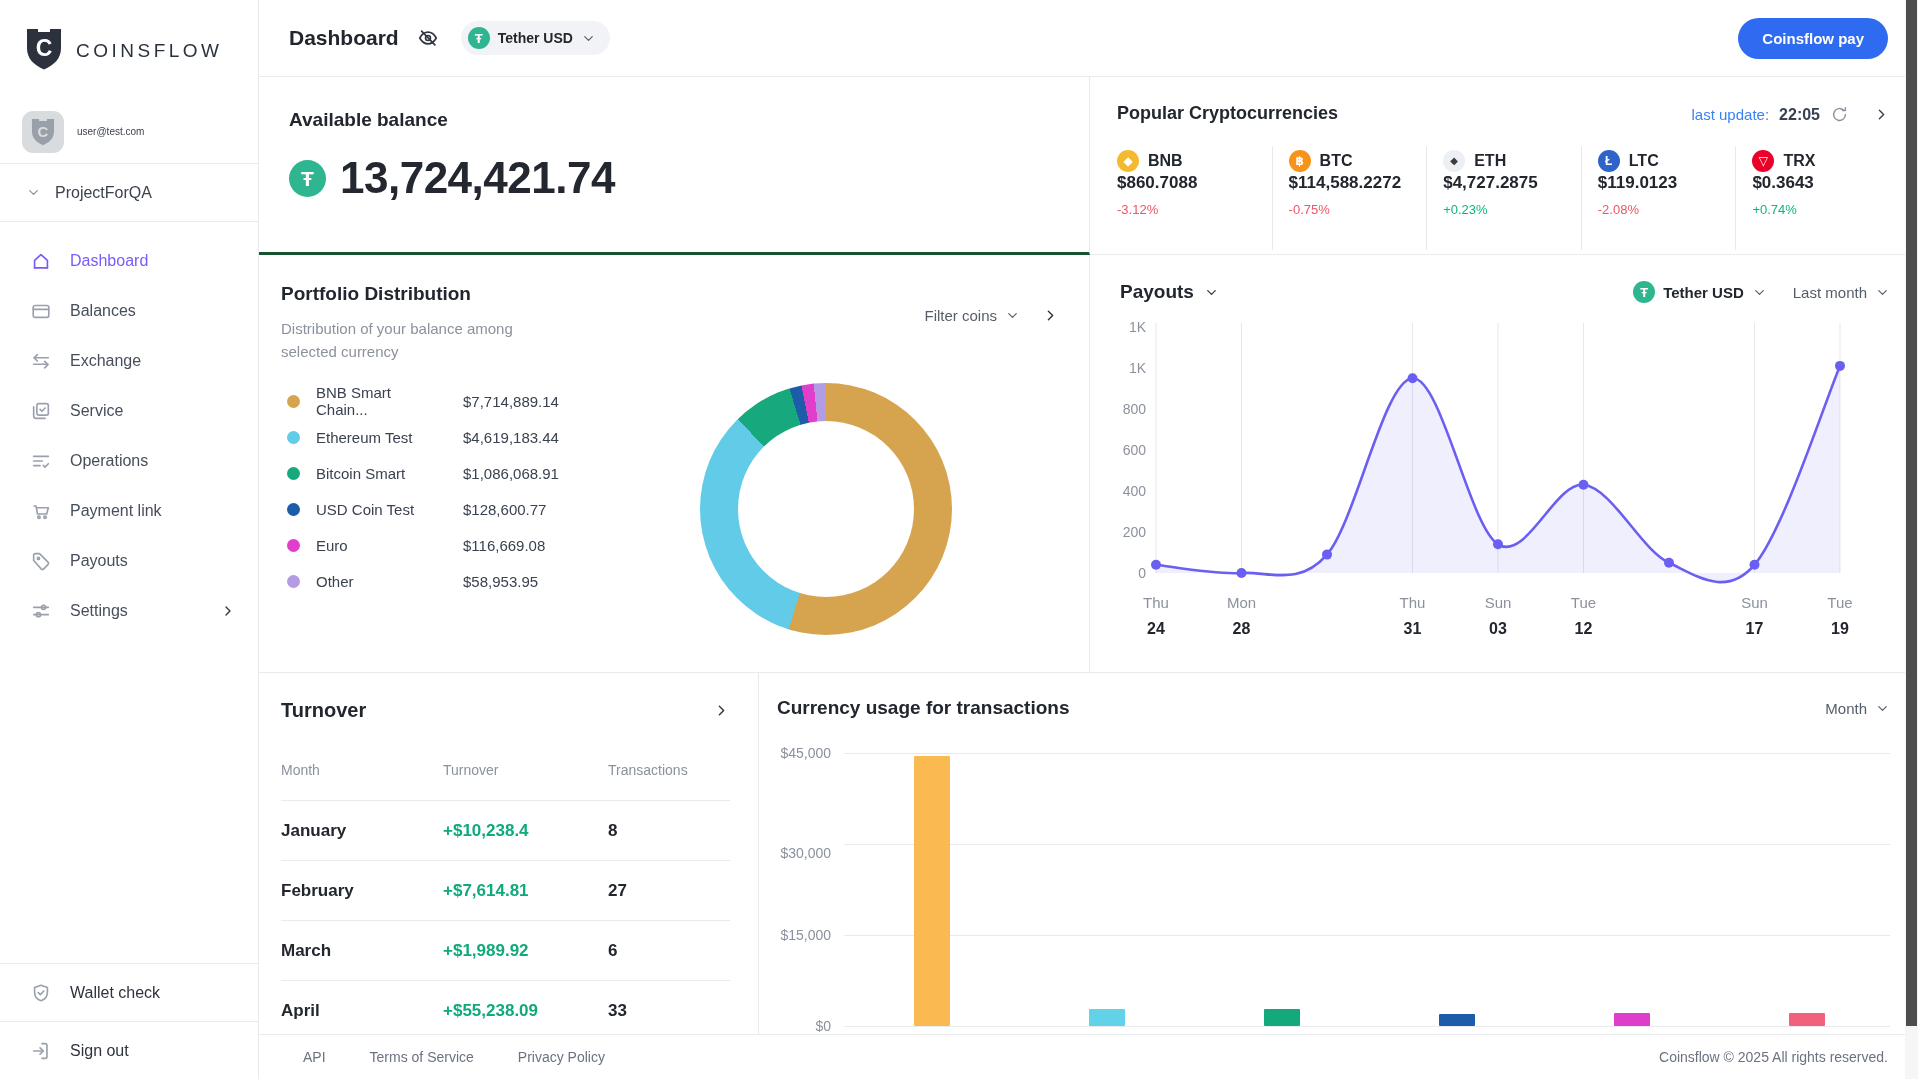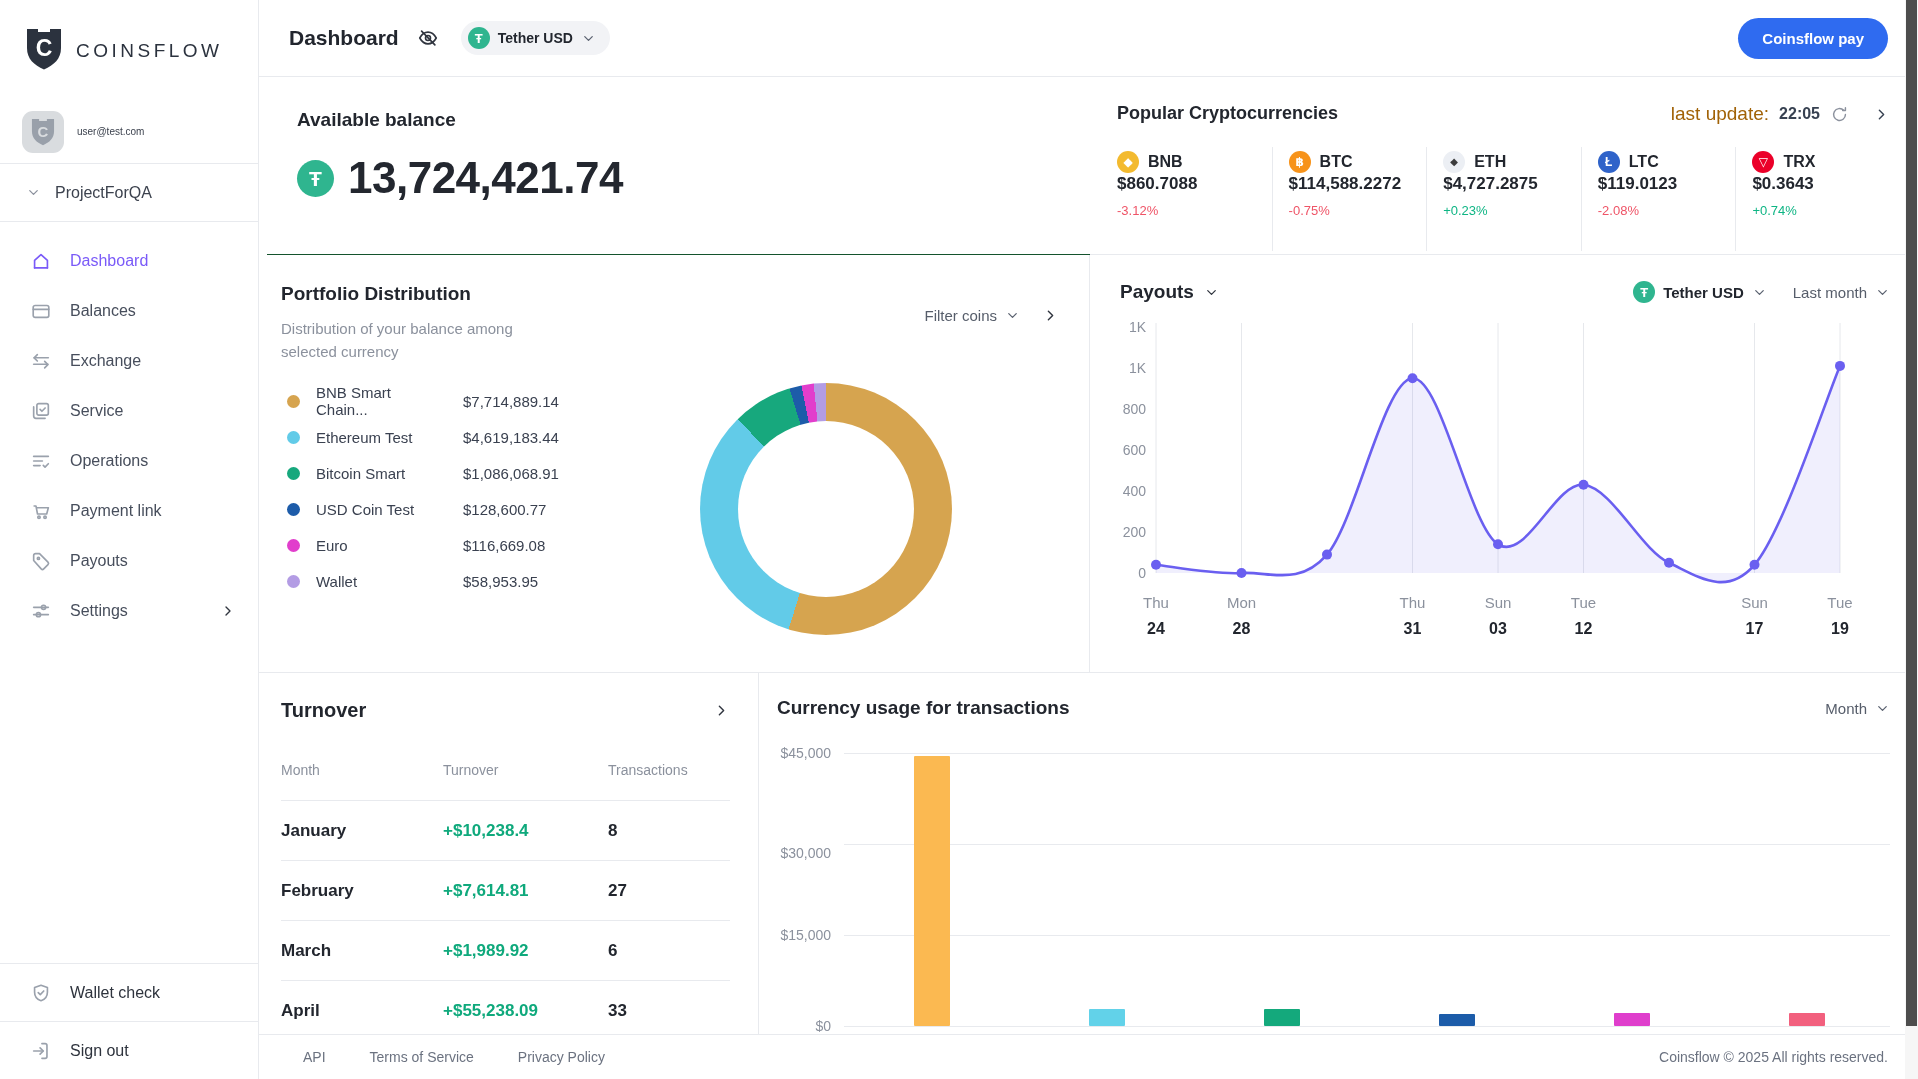--- a/index.html
+++ b/index.html
@@ -31,29 +31,29 @@
   .sec{position:absolute;background:#fff}
   .hdr{left:0;top:0;width:1659px;height:77px;border-bottom:1px solid #e8eaee;display:flex;align-items:center;padding:0 30px}
   .hdr-title{font-size:21px;font-weight:700;color:#22262e}
   .eye{width:22px;height:22px;color:#30353f;margin-left:18px;cursor:pointer}
   .cur-pill{margin-left:22px;display:flex;align-items:center;gap:8px;background:#f2f3f6;border-radius:20px;padding:6px 14px 6px 7px;cursor:pointer}
   .cur-pill .lbl{font-size:14px;font-weight:700;color:#22262e}
   .coin-circle{border-radius:50%;display:flex;align-items:center;justify-content:center;font-weight:700;line-height:1}
   .chev-ic{width:15px;height:15px;color:#5b6270}
   .pay-btn{margin-left:auto;background:#2f6bf0;color:#fff;font-size:15px;font-weight:600;border:none;border-radius:24px;padding:12px 24px;cursor:pointer}
 
-  .sec-balance{left:8px;top:77px;width:831px;height:178px;border-right:1px solid #e8eaee;border-bottom:1px solid #14532d;padding:32px 30px}
+  .sec-balance{left:0;top:77px;width:831px;height:178px;border-right:1px solid #e8eaee;border-bottom:3px solid #14532d;padding:32px 30px}
   .sec-title{font-size:19px;font-weight:700;color:#22262e}
   .bal-row{display:flex;align-items:center;gap:14px;margin-top:22px}
   .bal-amount{font-size:44px;font-weight:700;letter-spacing:-.5px;color:#23272f}
 
   .sec-popular{left:831px;top:77px;width:828px;height:178px;border-bottom:1px solid #e8eaee;padding:26px 28px 0 27px}
-  .pop-head{display:flex;align-items:flex-start}
+  .pop-head{display:flex;align-items:flex-end}
   .pop-meta{margin-left:auto;display:flex;align-items:center;gap:10px}
-  .upd-lbl{font-size:19px;color:#a16207}
+  .upd-lbl{font-size:15px;color:#3b82f6}
   .upd-time{font-size:16px;font-weight:600;color:#374151}
   .refresh{width:19px;height:19px;color:#8b919d;cursor:pointer}
   .pop-next{width:17px;height:17px;color:#374151;cursor:pointer}
   .coins-row{display:flex;margin-top:22px;height:104px}
   .coin-col{width:20%;padding:4px 6px 0 16px}
   .coin-col + .coin-col{border-left:1px solid #e8eaee}
   .coin-col:first-child{padding-left:0}
   .coin-top{display:flex;align-items:center;gap:9px}
   .coin-sym{font-size:16px;font-weight:700;color:#22262e}
   .coin-price{font-size:17px;font-weight:700;color:#22262e;margin-top:1px}
@@ -384,21 +384,21 @@
             <span class="leg-name">USD Coin Test</span>
             <span class="leg-val">$128,600.77</span>
           </div>
           <div class="leg-item">
             <span class="leg-dot" style="background:#e13ecc"></span>
             <span class="leg-name">Euro</span>
             <span class="leg-val">$116,669.08</span>
           </div>
           <div class="leg-item">
             <span class="leg-dot" style="background:#b39ce4"></span>
-            <span class="leg-name">Wallet</span>
+            <span class="leg-name">Other</span>
             <span class="leg-val">$58,953.95</span>
           </div>
         </div>
       <div class="donut" id="donut" style="background: conic-gradient(rgb(214, 164, 79) 0deg, rgb(214, 164, 79) 197.27deg, rgb(98, 203, 232) 197.27deg, rgb(98, 203, 232) 315.38deg, rgb(23, 168, 125) 315.38deg, rgb(23, 168, 125) 343.16deg, rgb(29, 92, 169) 343.16deg, rgb(29, 92, 169) 348.77deg, rgb(225, 62, 204) 348.77deg, rgb(225, 62, 204) 354.39deg, rgb(179, 156, 228) 354.39deg, rgb(179, 156, 228) 360deg);"></div>
     </section>
 
     <section class="sec sec-payouts">
       <div class="payout-head">
         <span class="payout-title">
           <span>Payouts</span>

